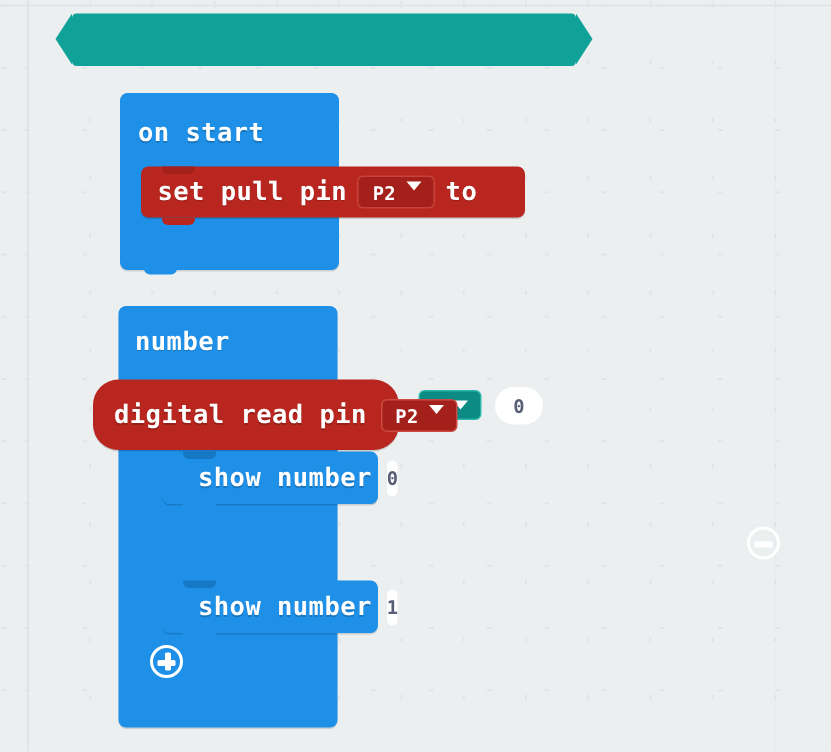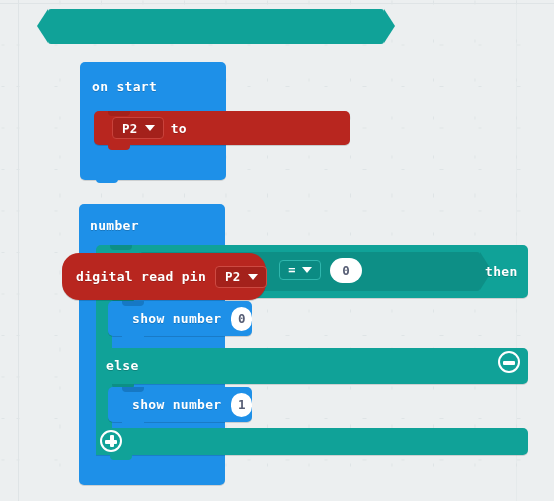--- a/index.html
+++ b/index.html
@@ -43,21 +43,21 @@
     mask-composite: intersect;
     -webkit-mask-position: 16.5px 1.5px, 16.5px 1.5px;
     mask-position: 16.5px 1.5px, 16.5px 1.5px;
     pointer-events: none;
   }
 
   
   .blk-label {
     color: #ffffff;
     font-family: "DejaVu Sans Mono", "Liberation Mono", monospace;
-    font-size: 13px;
+    font-size: 17px;
     font-weight: bold;
     letter-spacing: 0.3px;
     white-space: nowrap;
     text-shadow: 0 1px 0 rgba(0,0,0,0.18);
   }
 
   
   #on-start-block {
     position: absolute;
     left: 80px;
@@ -118,21 +118,20 @@
     top: 34px;
     width: 22px;
     height: 5px;
     background: #b8261f;
     border-radius: 0 0 4px 4px;
   }
 
   
   .field-dd {
     display: inline-flex;
-    align-items: center;
     gap: 7px;
     background: #a4211b;
     border: 1px solid #c9423b;
     border-radius: 4px;
     padding: 3px 8px 3px 9px;
     margin: 0 7px;
     height: 22px;
     box-sizing: border-box;
   }
   .field-dd .blk-label { font-size: 12.5px; text-shadow:none; }
@@ -415,56 +414,35 @@
 <div id="workspace">
 
   <div id="grid-mask"></div>
 
   <div id="on-start-block">
     <span class="blk-label hat-label">on start</span>
   </div>
   <div id="on-start-notch"></div>
 
   <div id="set-pull-pin-block">
+    <span class="blk-label">set pull pin</span>
 
     <span class="field-dd">
       <span class="blk-label">P2</span>
       <span class="caret"></span>
     </span>
 
     <span class="blk-label">to</span>
 
   </div>
 
   <div id="forever-block">
     <span class="blk-label hat-label">number</span>
   </div>
 
-  <div id="if-block">
-
-    <div class="teal-bar" id="if-header">
-      <span class="blk-label" id="if-label">if</span>
-
-      <div id="if-socket"></div>
-
-      <span class="blk-label" id="then-label">then</span>
-    </div>
-
-    <div class="teal-bar" id="if-arm-1"></div>
-    <div class="arm-notch" id="arm-notch-1"></div>
-
-    <div class="teal-bar" id="else-bar">
-      <span class="blk-label" id="else-label">else</span>
-    </div>
-
-    <div class="teal-bar" id="if-arm-2"></div>
-    <div class="arm-notch" id="arm-notch-2"></div>
-
-    <div class="teal-bar" id="if-footer"></div>
-  </div>
 
   <div id="compare-block"></div>
 
   <div id="digital-read-block">
     <span class="blk-label">digital read pin</span>
     <span class="field-dd">
       <span class="blk-label">P2</span>
       <span class="caret"></span>
     </span>
   </div>

